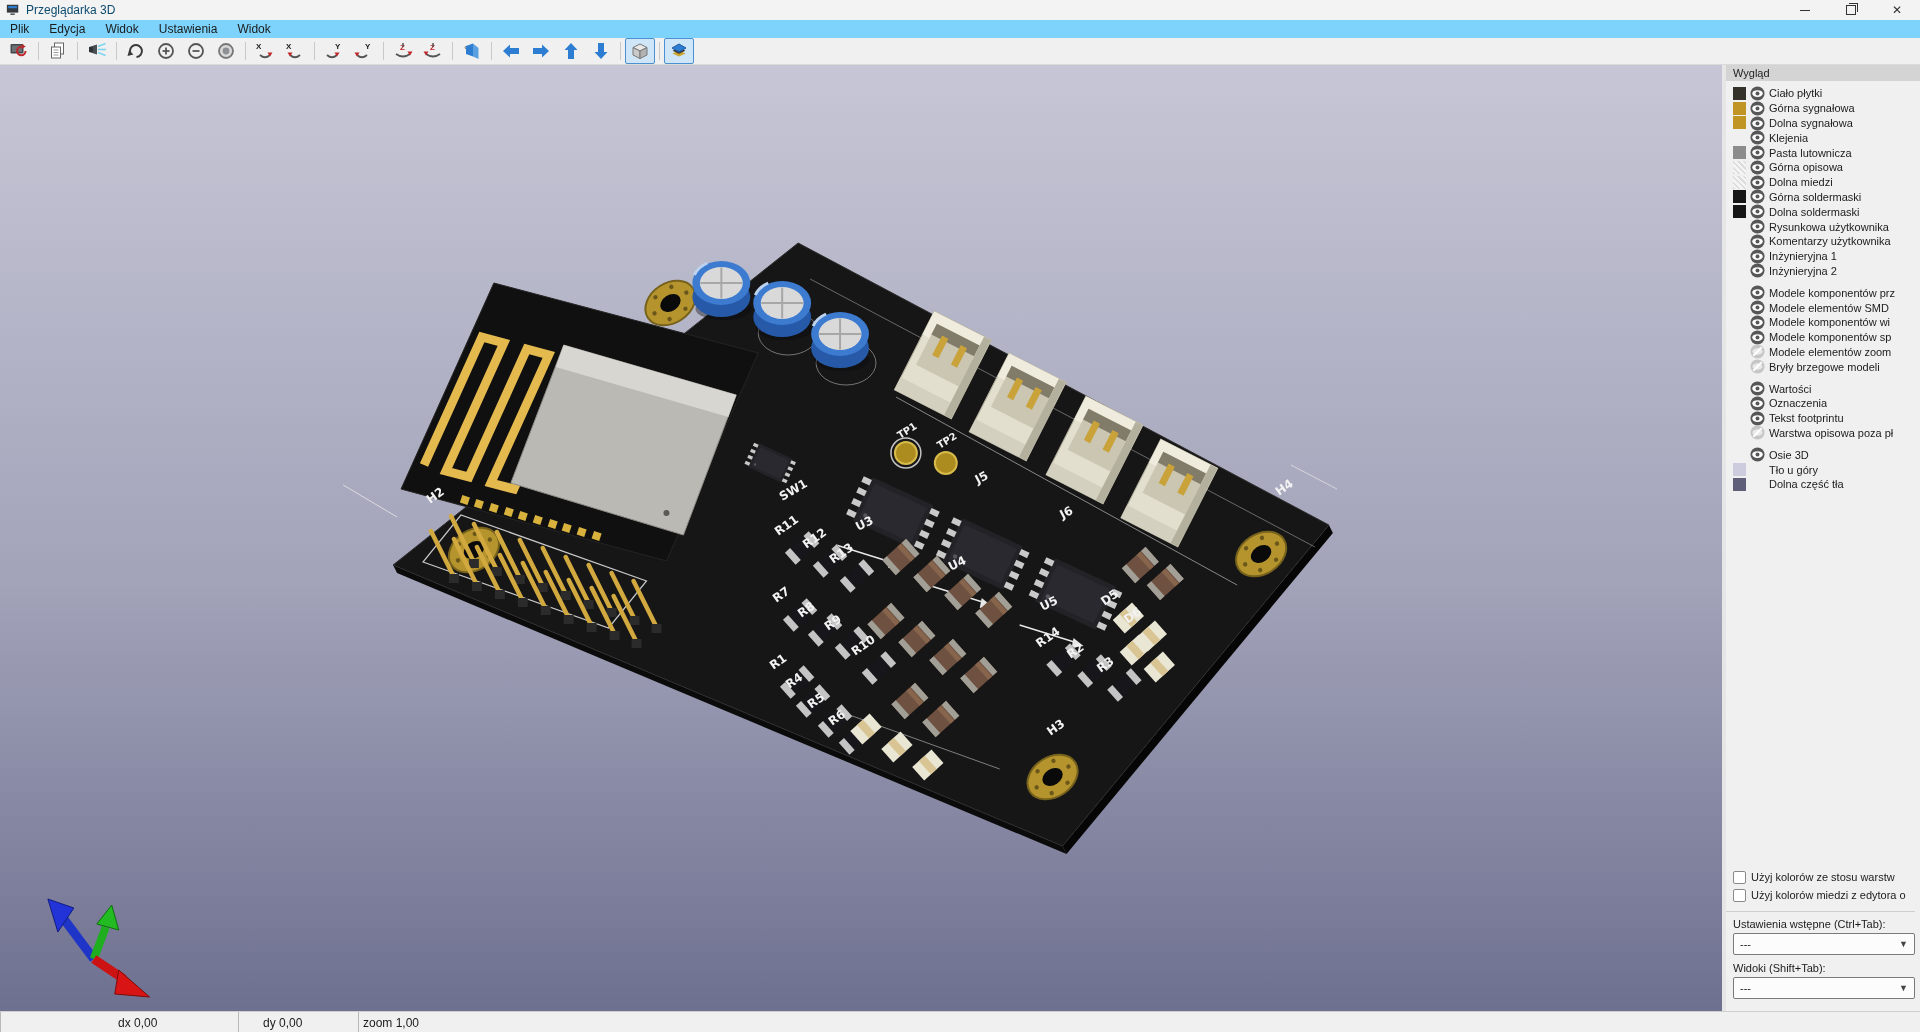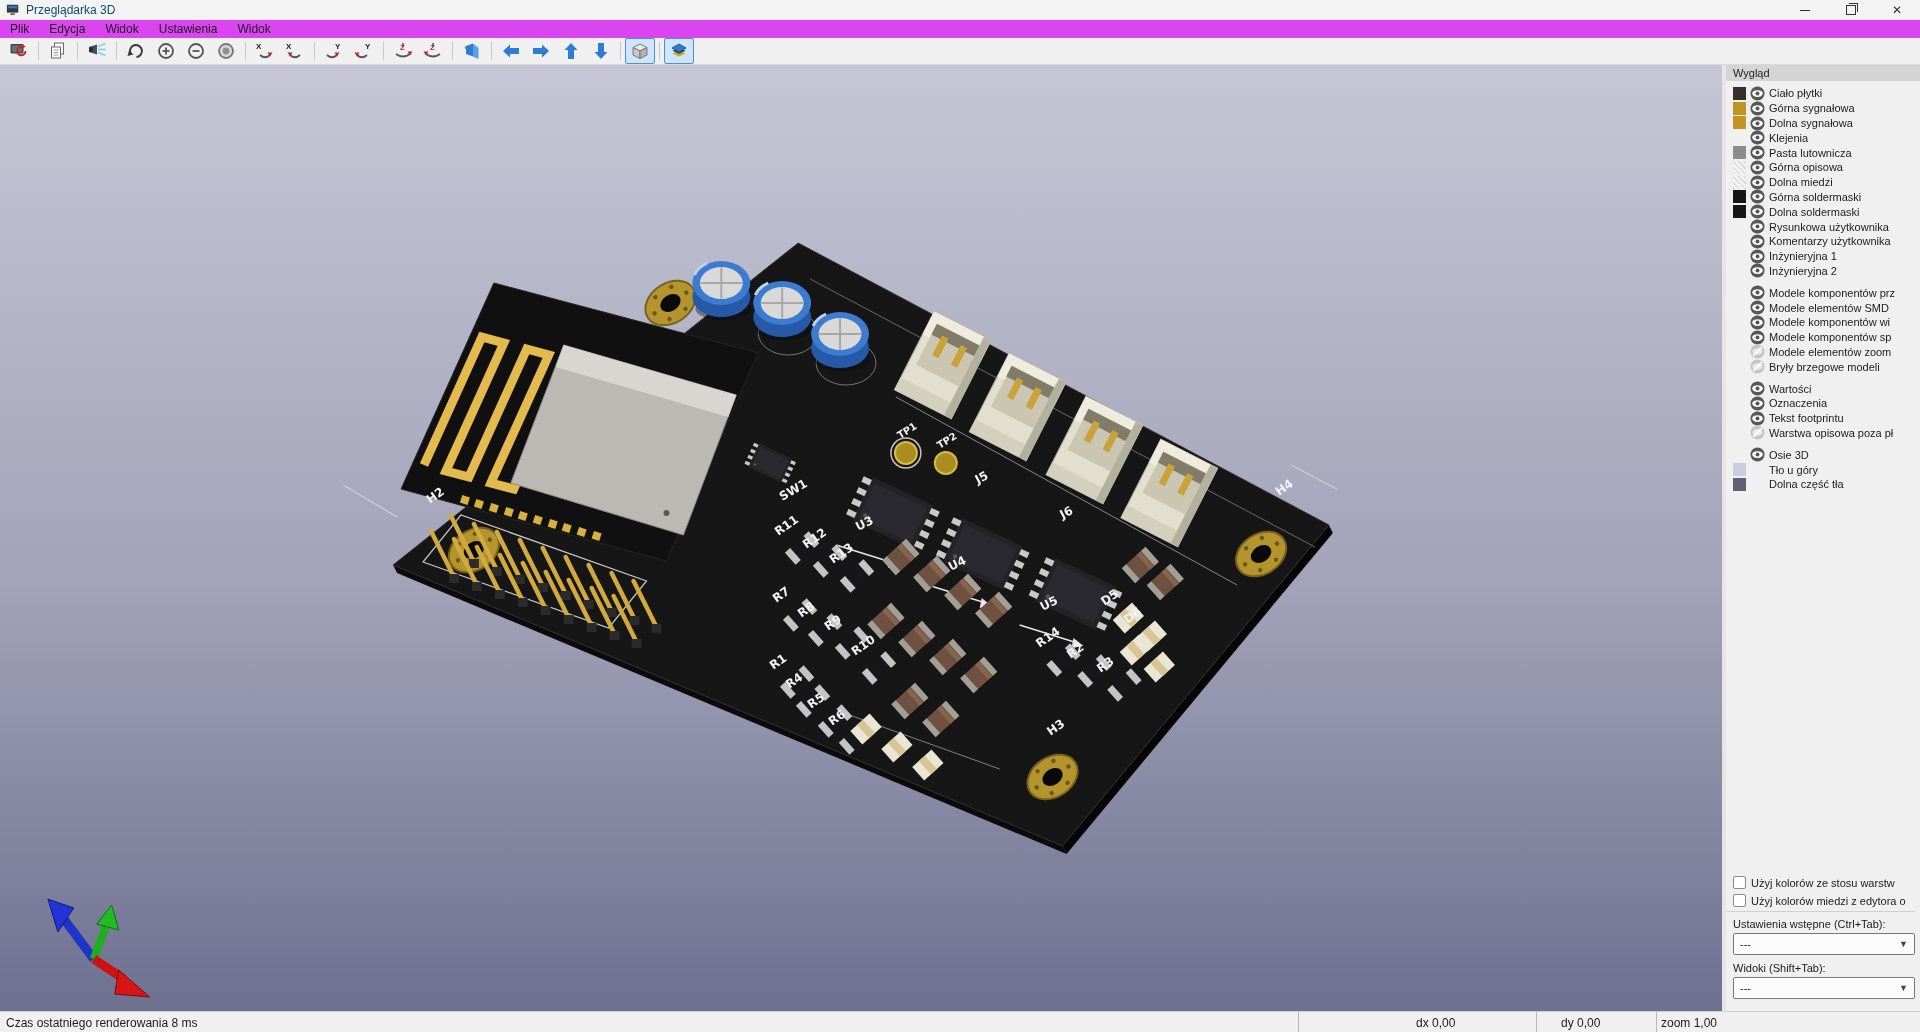--- a/index.html
+++ b/index.html
@@ -11,21 +11,21 @@
   
   .titlebar{height:20px;background:#f3f3f3;display:flex;align-items:center;padding-left:6px;gap:6px;}
   .app-icon{width:14px;height:14px;flex:0 0 14px;}
   .title-text{font-size:12px;color:#0c4a6e;}
   .win-controls{margin-left:auto;display:flex;height:100%;}
   .win-btn{width:46px;height:100%;display:flex;align-items:center;justify-content:center;color:#333;}
   .glyph-min{width:10px;height:1px;background:#333;display:inline-block;}
   .glyph-restore{width:8px;height:8px;border:1px solid #333;position:relative;display:inline-block;background:#f3f3f3;}
   .glyph-restore:before{content:"";position:absolute;left:2px;top:-3px;width:8px;height:8px;border:1px solid #333;border-bottom:none;border-left:none;}
   .glyph-close{font-size:12px;line-height:1;color:#333;}
-  .menubar{height:18px;background:#d946ef;display:flex;align-items:center;}
+  .menubar{height:18px;background:#7dd3fc;display:flex;align-items:center;}
   .menu-item{padding:1px 10px;white-space:nowrap;}
   
   .toolbar{height:26px;background:#f0f0f0;display:flex;align-items:center;padding-left:4px;border-bottom:1px solid #dadada;}
   .tb{width:28px;height:24px;display:flex;align-items:center;justify-content:center;border:1px solid transparent;border-radius:2px;flex:0 0 28px;}
   .tb svg{width:20px;height:20px;}
   .tb.toggled{background:#cfe6f8;border-color:#4a90d2;}
   .tsep{width:1px;height:18px;background:#c9c9c9;margin:0 4px;flex:0 0 1px;}
   
   .main{display:flex;height:946px;}
   .viewport{flex:1;min-width:0;position:relative;}
@@ -41,21 +41,21 @@
   .sw-hatch{background:#f4f4f4 repeating-linear-gradient(45deg,#dcdcdc 0 1.5px,transparent 1.5px 4px);}
   .sw-black{background:#161616;}
   .sw-checker{background:#fff linear-gradient(45deg,#d9d9d9 25%,transparent 25%,transparent 75%,#d9d9d9 75%),linear-gradient(45deg,#d9d9d9 25%,transparent 25%,transparent 75%,#d9d9d9 75%);background-size:8px 8px;background-position:0 0,4px 4px;}
   .sw-none{background:transparent;}
   .sw-bgtop{background:#ccccde;}
   .sw-bgbot{background:#5f5f7a;}
   .eye{width:15px;height:15px;flex:0 0 15px;}
   .lbl{white-space:nowrap;overflow:hidden;font-size:11px;}
   .sec-gap{height:7px;}
   .side-bottom{margin-top:auto;padding:4px 5px 5px 7px;font-size:11px;}
-  .cb-row{display:flex;align-items:flex-end;gap:5px;height:18px;overflow:hidden;white-space:nowrap;}
+  .cb-row{display:flex;align-items:flex-start;gap:5px;height:18px;overflow:hidden;white-space:nowrap;}
   .cb{width:13px;height:13px;flex:0 0 13px;border:1px solid #8a8a8a;background:#fff;border-radius:2px;box-sizing:border-box;}
   .side-sep{border-top:1px solid #cfcfcf;margin:4px 0 6px -7px;}
   .dd-label{margin:2px 0 3px;white-space:nowrap;overflow:hidden;}
   .dd{height:20px;border:1px solid #7a7a7a;background:#fcfcfc;border-radius:2px;display:flex;align-items:center;justify-content:space-between;padding:0 6px;margin-bottom:7px;}
   .chev{font-size:9px;color:#444;}
   
   .statusbar{height:21px;background:#f0f0f0;border-top:1px solid #cfcfcf;display:flex;align-items:center;font-size:12px;}
   .sb-msg{flex:1;padding-left:6px;white-space:nowrap;overflow:hidden;}
   .sb-cell{border-left:1px solid #b9b9b9;height:100%;display:flex;align-items:center;box-sizing:border-box;white-space:nowrap;}
   .sb-dx{width:238px;padding-left:117px;}
@@ -719,17 +719,16 @@
       <div class="dd-label">Widoki (Shift+Tab):</div>
       <div class="dd">
         <span>---</span>
         <span class="chev">▼</span>
       </div>
     </div>
   </div>
 </div>
 
 <div class="statusbar">
-  <div class="sb-msg">Czas ostatniego renderowania 8 ms</div>
   <div class="sb-cell sb-dx">dx 0,00</div>
   <div class="sb-cell sb-dy">dy 0,00</div>
   <div class="sb-cell sb-zoom">zoom 1,00</div>
 </div>
 
 </body></html>

